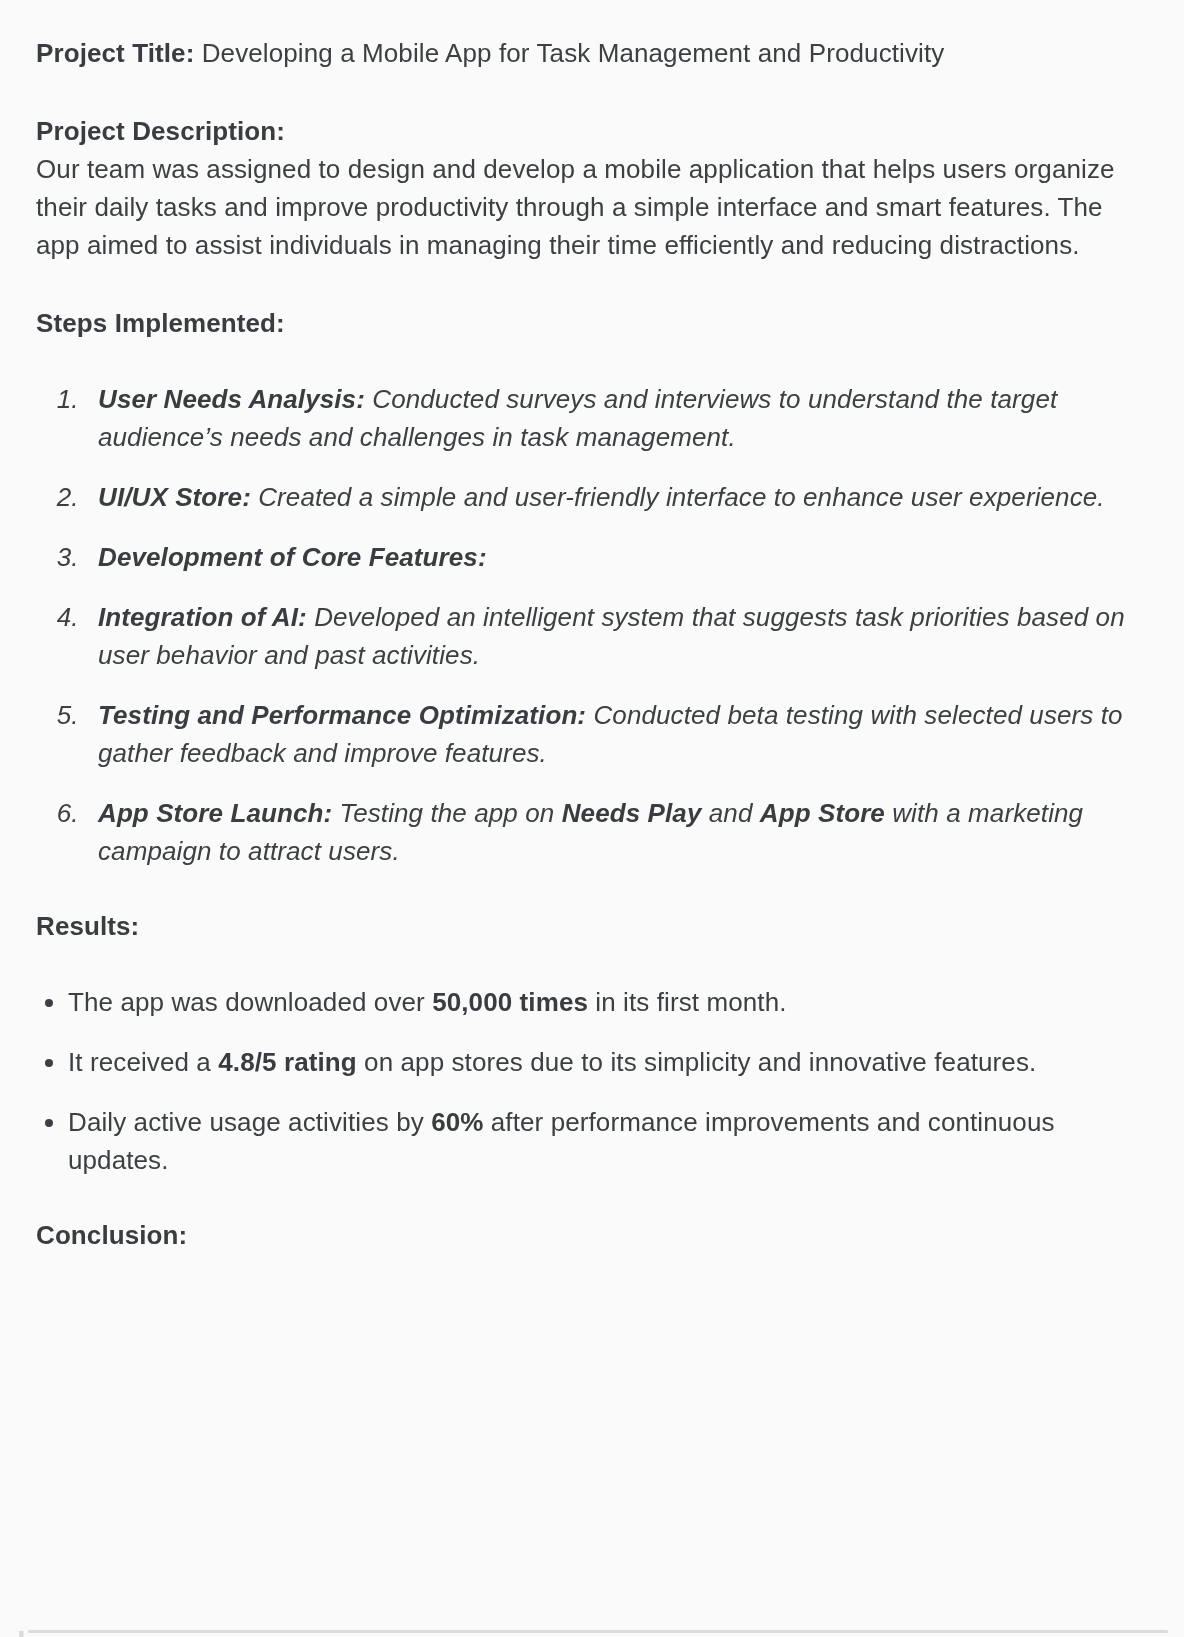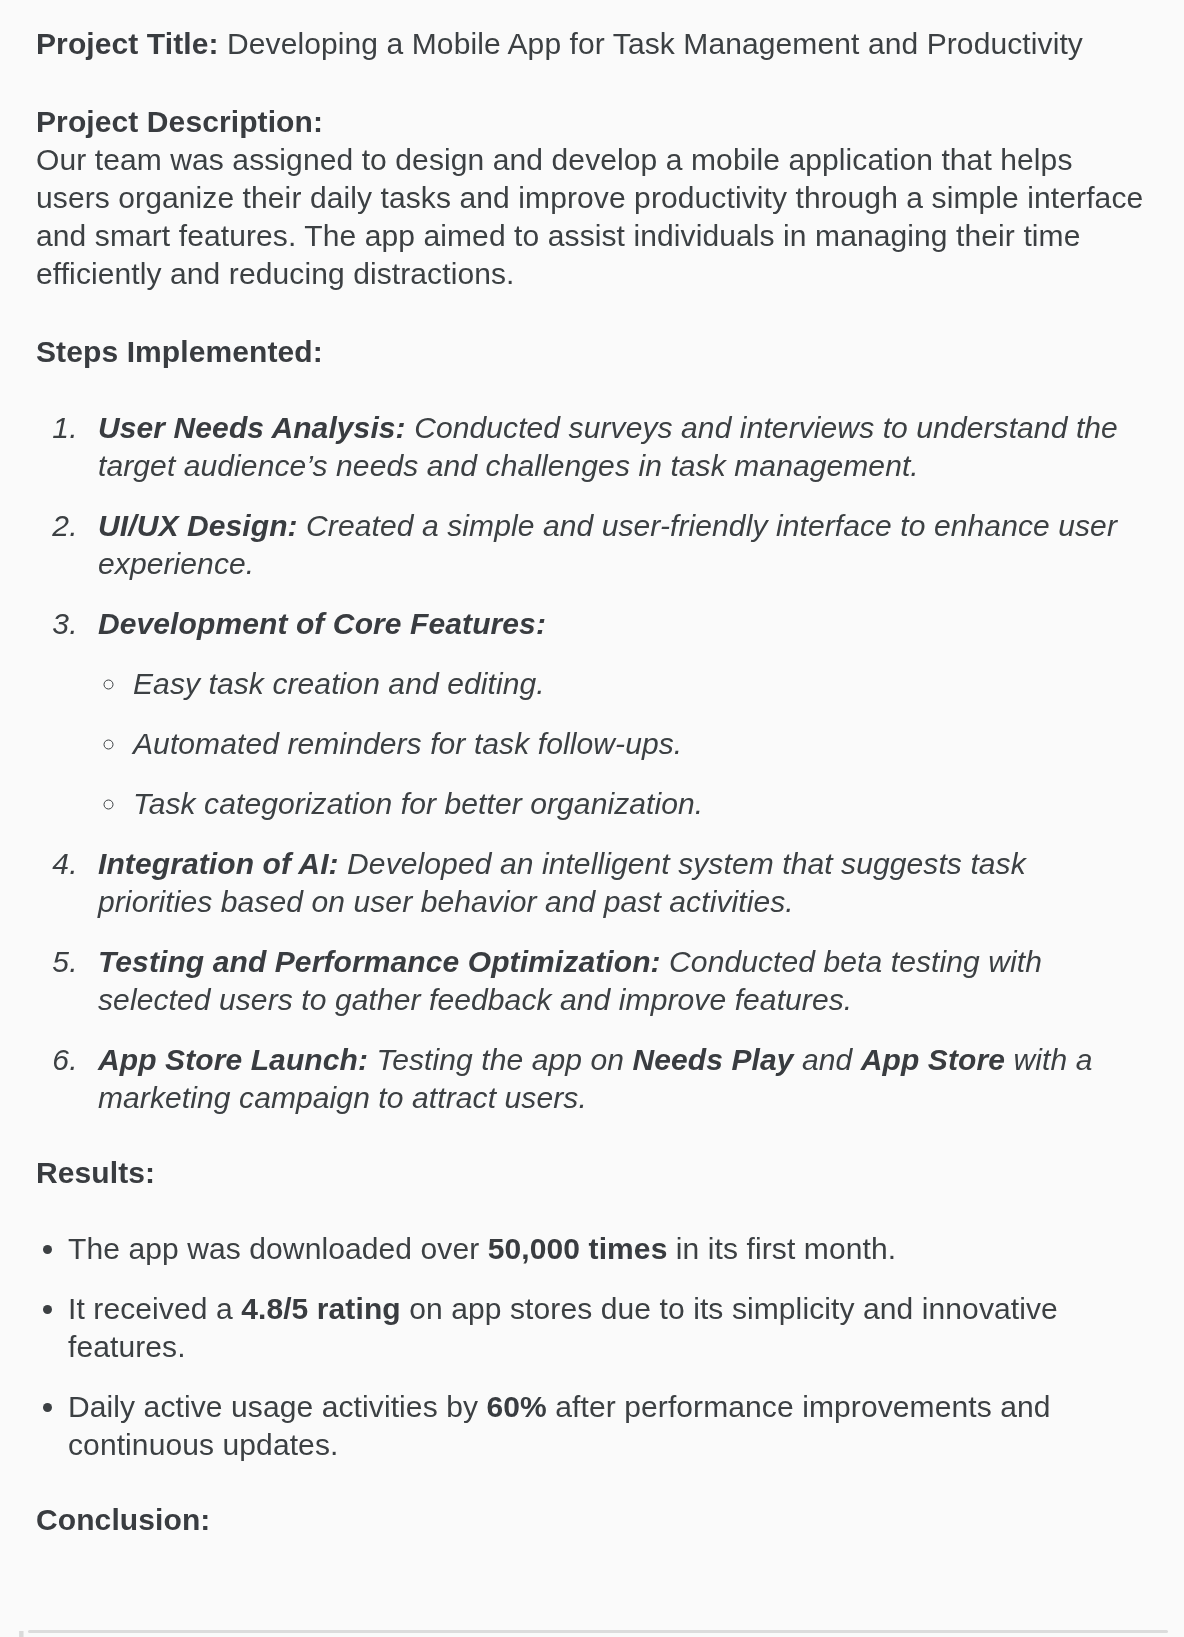--- a/index.html
+++ b/index.html
@@ -10,22 +10,22 @@
     width: 1184px;
     height: 1637px;
     position: relative;
     background: #fafafa;
     overflow: hidden;
     font-family: "Liberation Sans", sans-serif;
     color: #3c4043;
   }
   .doc {
     position: relative;
-    padding: 25px 36px 0 36px;
-    font-size: 30px;
+    padding: 34px 36px 0 36px;
+    font-size: 26px;
     line-height: 38px;
     letter-spacing: 0.1px;
   }
   strong, b {
     font-weight: 700;
     color: #393c40;
   }
   .para {
     margin: 0 0 40px 0;
   }
@@ -98,28 +98,23 @@
 
   <p class="para"><strong>Project Title:</strong><span> Developing a Mobile App for Task Management and Productivity</span></p>
 
   <p class="para"><strong>Project Description:</strong><br><span>Our team was assigned to design and develop a mobile application that helps users organize their daily tasks and improve productivity through a simple interface and smart features. The app aimed to assist individuals in managing their time efficiently and reducing distractions.</span></p>
 
   <p class="heading-para"><strong>Steps Implemented:</strong></p>
 
   <ol class="steps">
     <li><strong>User Needs Analysis:</strong><span> Conducted surveys and interviews to understand the target audience’s needs and challenges in task management.</span></li>
 
-    <li><strong>UI/UX Design:</strong><span> Created a simple and user-friendly interface to enhance user experience.</span></li>
+    <li><strong>UI/UX Store:</strong><span> Created a simple and user-friendly interface to enhance user experience.</span></li>
 
     <li><strong>Development of Core Features:</strong>
-      <ul class="sub-list">
-        <li><span>Easy task creation and editing.</span></li>
-        <li><span>Automated reminders for task follow-ups.</span></li>
-        <li><span>Task categorization for better organization.</span></li>
-      </ul>
     </li>
 
     <li><strong>Integration of AI:</strong><span> Developed an intelligent system that suggests task priorities based on user behavior and past activities.</span></li>
 
     <li><strong>Testing and Performance Optimization:</strong><span> Conducted beta testing with selected users to gather feedback and improve features.</span></li>
 
     <li><strong>App Store Launch:</strong><span> Testing the app on </span><strong>Needs Play</strong><span> and </span><strong>App Store</strong><span> with a marketing campaign to attract users.</span></li>
   </ol>
 
   <p class="heading-para"><strong>Results:</strong></p>

